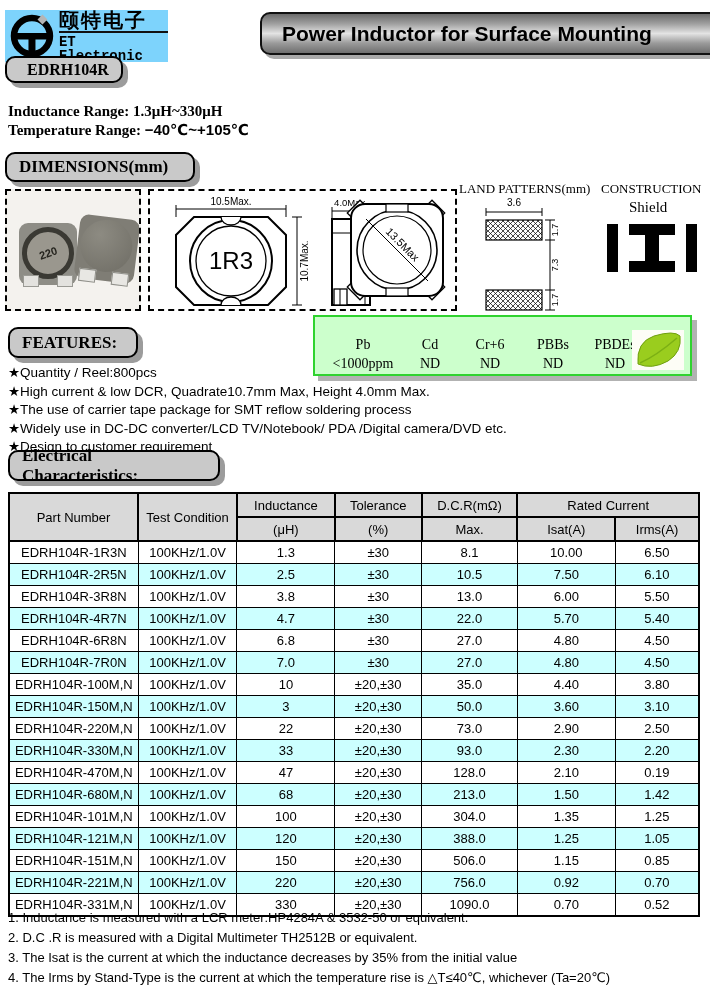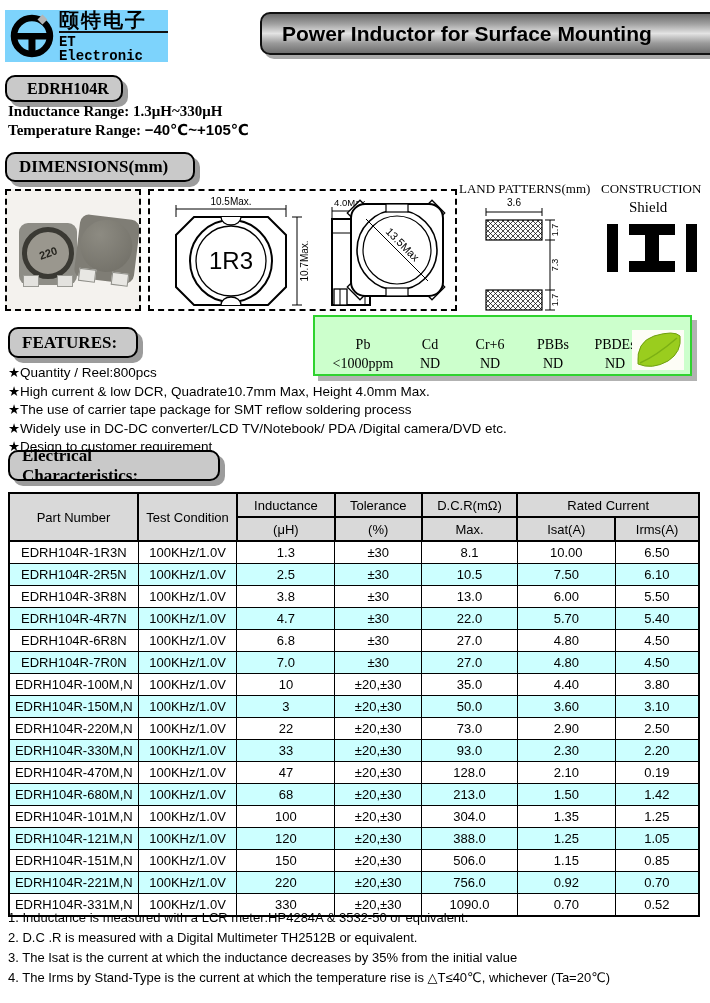--- a/index.html
+++ b/index.html
@@ -17,21 +17,21 @@
   .title-banner{position:absolute;left:260px;top:12px;width:527px;height:43px;border:2px solid #111;
                 border-radius:10px;box-sizing:border-box;
                 background:linear-gradient(180deg,#6b6b6b 0%,#9f9f9f 25%,#e3e3e3 50%,#9a9a9a 75%,#6f6f6f 100%);
                 box-shadow:4px 4px 0 #a9a9a9;display:flex;align-items:center;justify-content:flex-start;padding-left:20px;}
   .title-banner span{font-size:21px;font-weight:bold;}
 
   
   .btn{position:absolute;background:#c9c9c9;border:2px solid #000;border-radius:10px;
        box-shadow:5px 5px 0 #9c9c9c;display:flex;align-items:center;padding:0 12px;box-sizing:border-box;
        font-family:"Liberation Serif","DejaVu Serif",serif;font-weight:bold;}
-  .btn-model{left:5px;top:75px;width:118px;height:27px;font-size:16px;padding-left:20px;}
+  .btn-model{left:5px;top:56px;width:118px;height:27px;font-size:16px;padding-left:20px;}
   .btn-dim{left:5px;top:152px;width:190px;height:30px;font-size:17px;}
   .btn-feat{left:8px;top:327px;width:130px;height:31px;font-size:17px;}
   .btn-elec{left:8px;top:450px;width:212px;height:31px;font-size:17px;}
 
   .range-line{position:absolute;left:8px;font-family:"Liberation Serif","DejaVu Serif",serif;
               font-weight:bold;font-size:15px;}
   .range-ind{top:103px;}
   .range-temp{top:121px;}
   .range-temp .val{font-family:"Liberation Sans","DejaVu Sans",sans-serif;}
 

